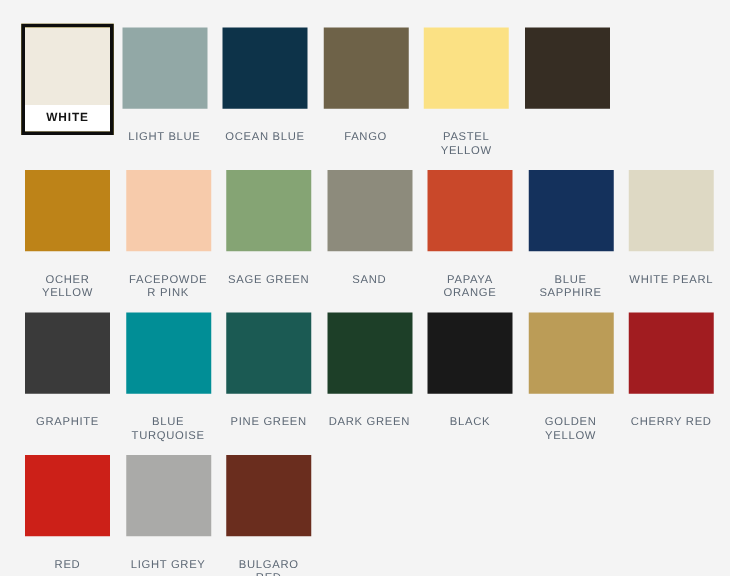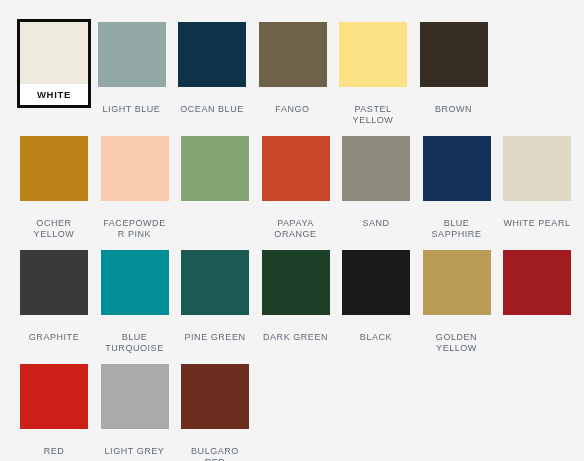--- a/index.html
+++ b/index.html
@@ -105,44 +105,44 @@
         <span class="swatch-chip" style="background: rgb(110, 98, 72);"></span>
         <span class="swatch-label">FANGO</span>
       </div>
       <div class="swatch-cell">
         <span class="swatch-chip" style="background: rgb(251, 225, 132);"></span>
         <span class="swatch-label">PASTEL
 YELLOW</span>
       </div>
       <div class="swatch-cell">
         <span class="swatch-chip" style="background: rgb(54, 45, 35);"></span>
-        <span class="swatch-label">BROWN</span>
       </div>
     </div>
     <div class="swatch-row">
       <div class="swatch-cell">
         <span class="swatch-chip" style="background: rgb(189, 131, 24);"></span>
         <span class="swatch-label">OCHER
 YELLOW</span>
       </div>
       <div class="swatch-cell">
         <span class="swatch-chip" style="background: rgb(247, 203, 171);"></span>
         <span class="swatch-label">FACEPOWDER PINK</span>
       </div>
       <div class="swatch-cell">
         <span class="swatch-chip" style="background: rgb(133, 164, 116);"></span>
+        <span class="swatch-label">SAGE GREEN</span>
+      </div>
+      <div class="swatch-cell">
+        <span class="swatch-chip" style="background: rgb(141, 139, 124);"></span>
+        <span class="swatch-label">SAND</span>
       </div>
       <div class="swatch-cell">
         <span class="swatch-chip" style="background: rgb(201, 72, 42);"></span>
         <span class="swatch-label">PAPAYA
 ORANGE</span>
-      </div>
-      <div class="swatch-cell">
-        <span class="swatch-chip" style="background: rgb(141, 139, 124);"></span>
-        <span class="swatch-label">SAND</span>
       </div>
       <div class="swatch-cell">
         <span class="swatch-chip" style="background: rgb(20, 49, 92);"></span>
         <span class="swatch-label">BLUE
 SAPPHIRE</span>
       </div>
       <div class="swatch-cell">
         <span class="swatch-chip" style="background: rgb(222, 217, 196);"></span>
         <span class="swatch-label">WHITE PEARL</span>
       </div>
@@ -169,20 +169,21 @@
         <span class="swatch-chip" style="background: rgb(25, 25, 25);"></span>
         <span class="swatch-label">BLACK</span>
       </div>
       <div class="swatch-cell">
         <span class="swatch-chip" style="background: rgb(187, 156, 87);"></span>
         <span class="swatch-label">GOLDEN
 YELLOW</span>
       </div>
       <div class="swatch-cell">
         <span class="swatch-chip" style="background: rgb(161, 28, 32);"></span>
+        <span class="swatch-label">CHERRY RED</span>
       </div>
     </div>
     <div class="swatch-row">
       <div class="swatch-cell">
         <span class="swatch-chip" style="background: rgb(204, 32, 24);"></span>
         <span class="swatch-label">RED</span>
       </div>
       <div class="swatch-cell">
         <span class="swatch-chip" style="background: rgb(170, 170, 168);"></span>
         <span class="swatch-label">LIGHT GREY</span>

